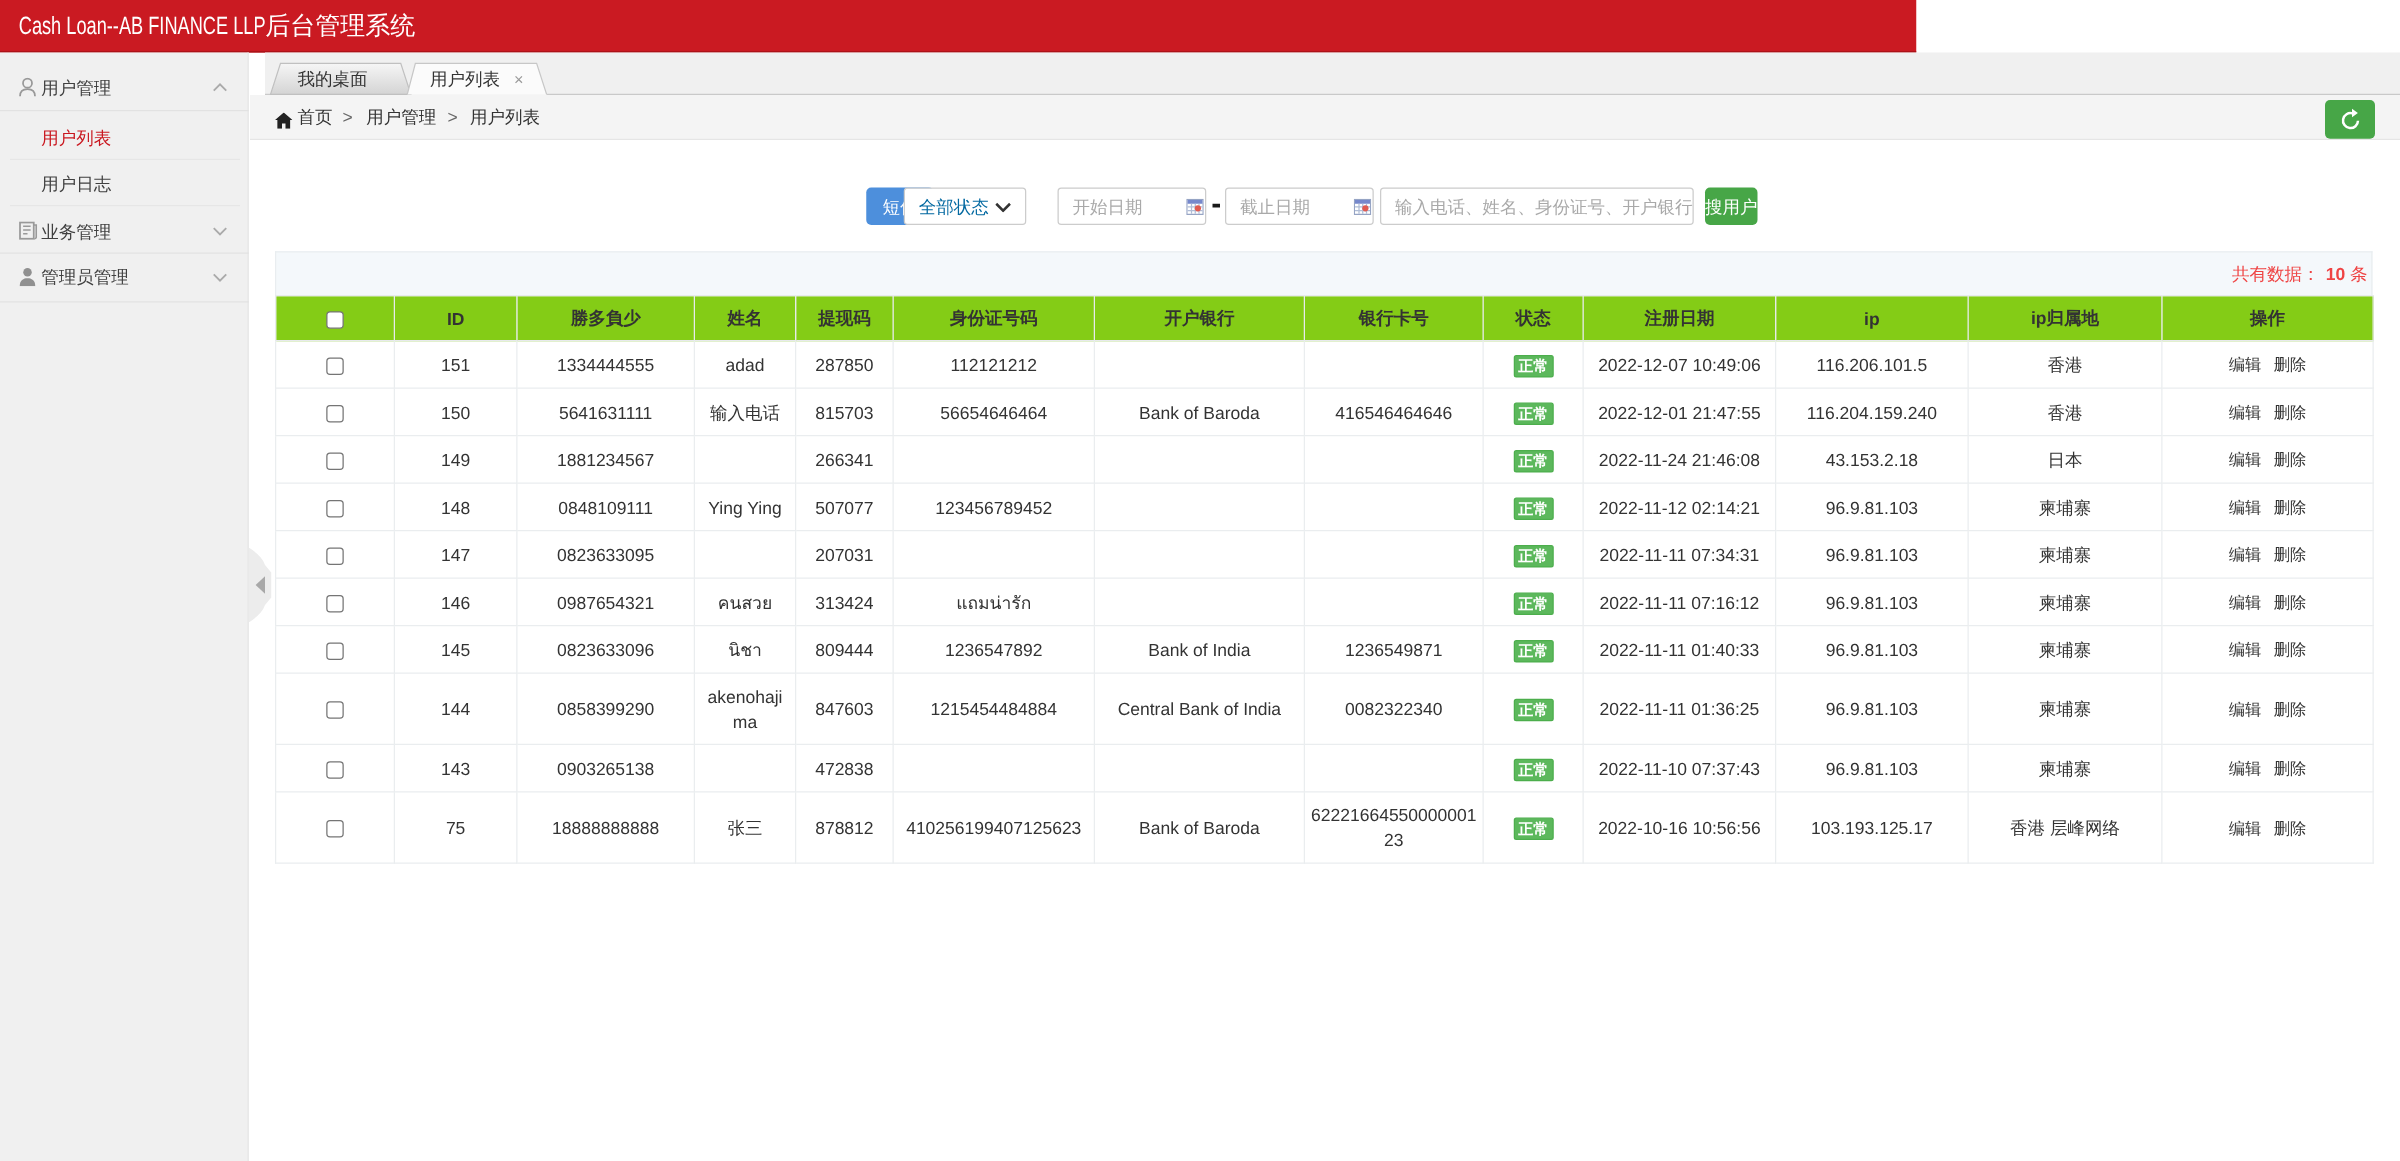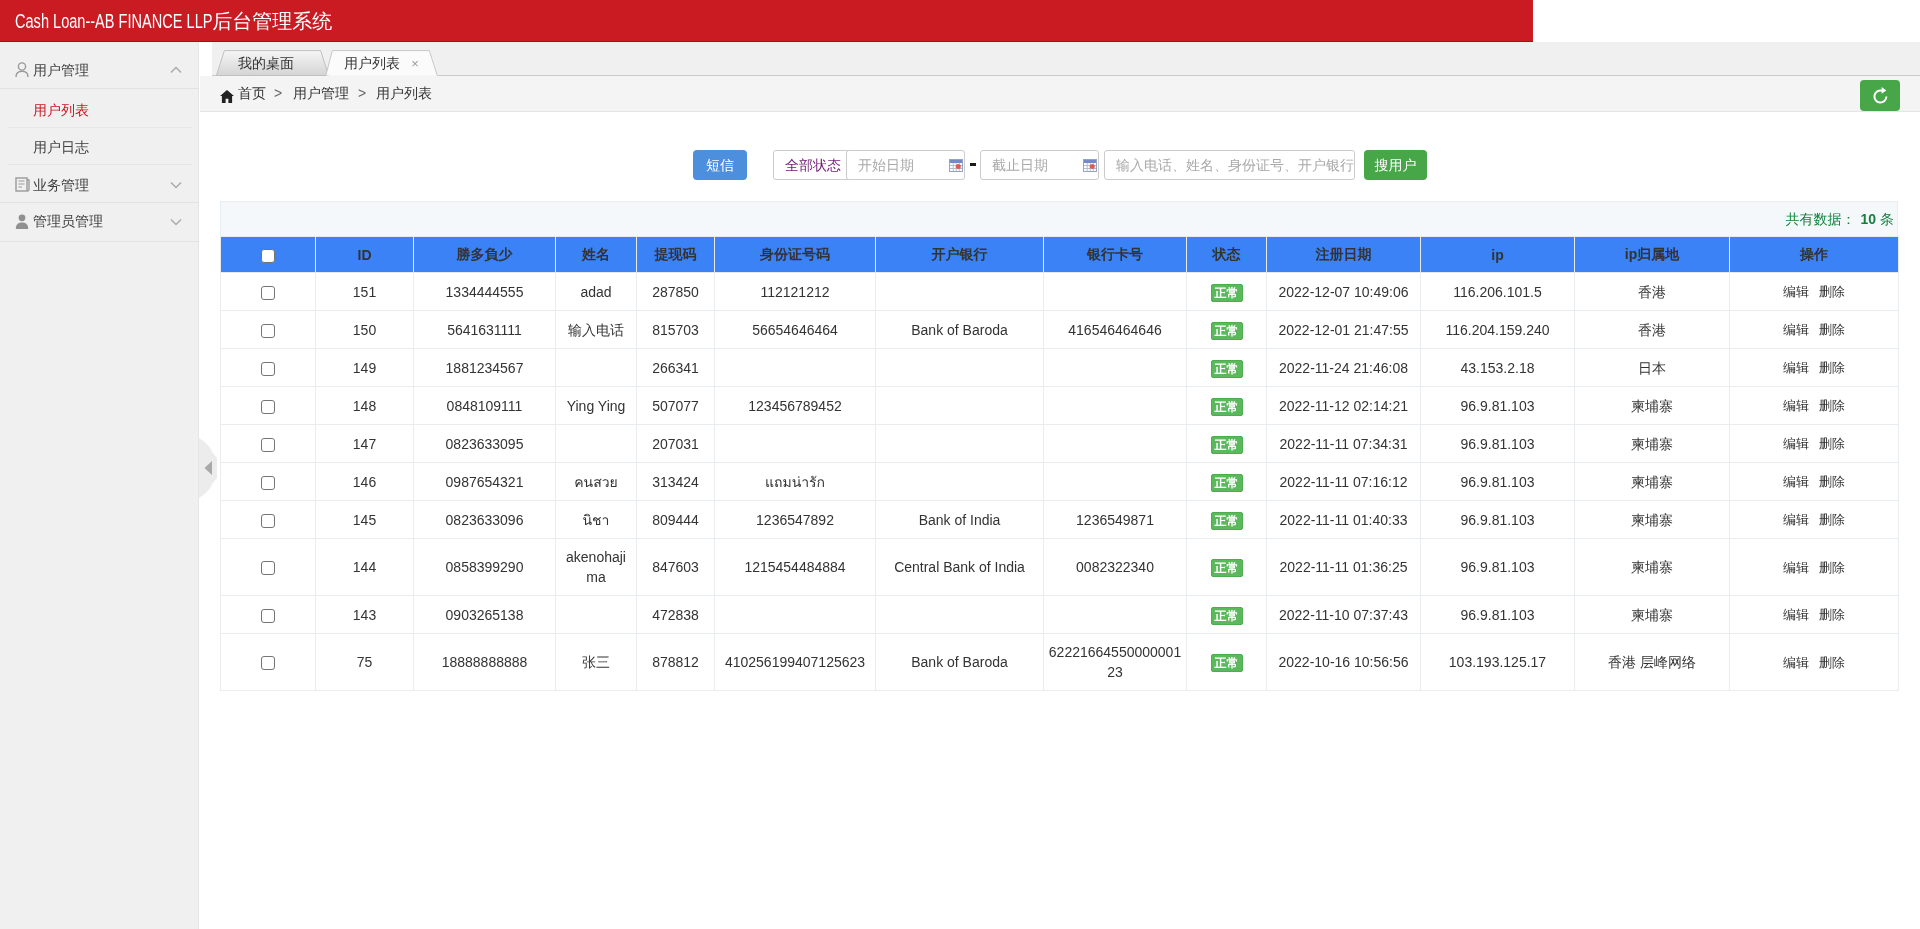--- a/index.html
+++ b/index.html
@@ -21,24 +21,24 @@
 #tabbar { position:absolute; left:212px; top:42px; width:1720px; height:34px; background:#f0f0f0; }
 
 #crumb { position:absolute; left:200px; top:76px; width:1720px; height:36px; background:#f4f4f4; border-bottom:1px solid #e5e5e5; font-size:14px; color:#333; }
 #crumb .bc { position:absolute; top:0; line-height:35px; }
 #refresh { position:absolute; left:1660px; top:4px; width:40px; height:31px; background:#47a647; border-radius:4px; }
 
 #content { position:absolute; left:200px; top:113px; width:1720px; height:816px; background:#fff;margin-top:12px; }
 .btn { position:absolute; height:30px; border-radius:4px; color:#fff; font-size:14px; text-align:center; line-height:30px; }
 .ipt { position:absolute; height:30px; border:1px solid #ccc; border-radius:3px; background:#fff; font-size:14px; color:#a9a9a9; line-height:28px; padding-left:11px; }
 
-#band { position:absolute; left:20px; top:76px; width:1678px; height:35px; background:#f4f8fb; border:1px solid #e9edf0; border-bottom:none; font-size:14px; color:#15803d; }
+#band { position:absolute; left:20px; top:76px; width:1678px; height:35px; background:#f4f8fb; border:1px solid #e9edf0; border-bottom:none; font-size:14px; color:#ef4444; }
 #tblwrap { position:absolute; left:20px; top:111px; width:1678px; }
 table { border-collapse:collapse; table-layout:fixed; width:1678px; font-size:14px; color:#333; }
-th { background:#3b82f6; height:36px; font-size:14px; font-weight:bold; color:#333; border:1px solid #e7eaec; border-left:1px solid #fff; text-align:center; }
+th { background:#84cc16; height:36px; font-size:14px; font-weight:bold; color:#333; border:1px solid #e7eaec; border-left:1px solid #fff; text-align:center; }
 th:first-child { border-left:1px solid #e7eaec; }
 td { border:1px solid #eaedef; text-align:center; padding:8px 4px; line-height:20px; word-wrap:break-word; }
 td:nth-child(4) { padding:8px 6px; }
 tr.r { height:38px; }
 .lab { display:inline-block; background:#5cb85c; border:1px solid #4cae4c; color:#fff; font-size:12px; font-weight:bold; line-height:14px; padding:1px 3px; border-radius:2px; }
 input[type=checkbox] { appearance:none; -webkit-appearance:none; width:14px; height:14px; border:1.5px solid #757575; border-radius:3px; background:#fff; vertical-align:middle; }
 .ops span { margin:0 5px; font-size:13px; }
 </style>
 </head>
 <body>
@@ -130,21 +130,21 @@
   <div id="refresh">
     <svg style="position:absolute;left:11px;top:6px" width="19" height="20" viewBox="0 0 19 20">
         <path d="M15.4 10.6 A6 6 0 1 1 11 4.7" fill="none" stroke="#fff" stroke-width="2"></path>
         <path d="M10.6 1 L15.3 4.4 L10.6 7.8 Z" fill="#fff"></path>
       </svg>
   </div>
 </div>
 
 <div id="content">
   <div class="btn" style="left:493px;top:25px;width:54px;background:#4d8fdc">短信</div>
-  <div class="ipt" style="left:573px;top:25px;width:78px;color:#701a75">全部状态
+  <div class="ipt" style="left:523px;top:25px;width:98px;color:#0369a1">全部状态
     <svg class="abs" style="left:72px;top:11px" width="13" height="8" viewBox="0 0 13 8">
         <path d="M1 1 L6.5 6.5 L12 1" stroke="#333" stroke-width="2" fill="none"></path>
       </svg>
   </div>
   <div class="ipt" style="left:646px;top:25px;width:119px">开始日期
     <svg class="abs" style="left:102px;top:8px" width="14" height="13" viewBox="0 0 14 13">
         <rect x="0.5" y="0.5" width="13" height="12" fill="#fff" stroke="#96a4c4"></rect>
         <rect x="1" y="1" width="12" height="3" fill="#7688cc"></rect>
         <path d="M1 6.5 H13 M1 9.5 H13 M4.2 4 V12 M7.2 4 V12 M10.2 4 V12" stroke="#b0bdd6" stroke-width="1"></path>
         <circle cx="9.3" cy="7.6" r="2.5" fill="#e05a50"></circle>
@@ -153,21 +153,21 @@
   <div class="abs" style="left:770px;top:38px;width:6px;height:3px;background:#1a1a1a"></div>
   <div class="ipt" style="left:780px;top:25px;width:119px">截止日期
     <svg class="abs" style="left:102px;top:8px" width="14" height="13" viewBox="0 0 14 13">
         <rect x="0.5" y="0.5" width="13" height="12" fill="#fff" stroke="#96a4c4"></rect>
         <rect x="1" y="1" width="12" height="3" fill="#7688cc"></rect>
         <path d="M1 6.5 H13 M1 9.5 H13 M4.2 4 V12 M7.2 4 V12 M10.2 4 V12" stroke="#b0bdd6" stroke-width="1"></path>
         <circle cx="9.3" cy="7.6" r="2.5" fill="#e05a50"></circle>
       </svg>
   </div>
   <div class="ipt" style="left:904px;top:25px;width:251px;overflow:hidden;white-space:nowrap">输入电话、姓名、身份证号、开户银行卡号搜索</div>
-  <div class="btn" style="left:1164px;top:25px;width:63px;background:#47a647">搜用户</div>
+  <div class="btn" style="left:1164px;top:25px;width:42px;background:#47a647">搜用户</div>
 
   <div id="band">
       <span style="position:absolute;right:3px;top:0;line-height:34px">共有数据：<b style="margin-left:5px">10</b> 条</span>
     </div>
   <div id="tblwrap">
     <table>
       <colgroup>
         <col style="width:95px">
           <col style="width:98px">
           <col style="width:142px">

